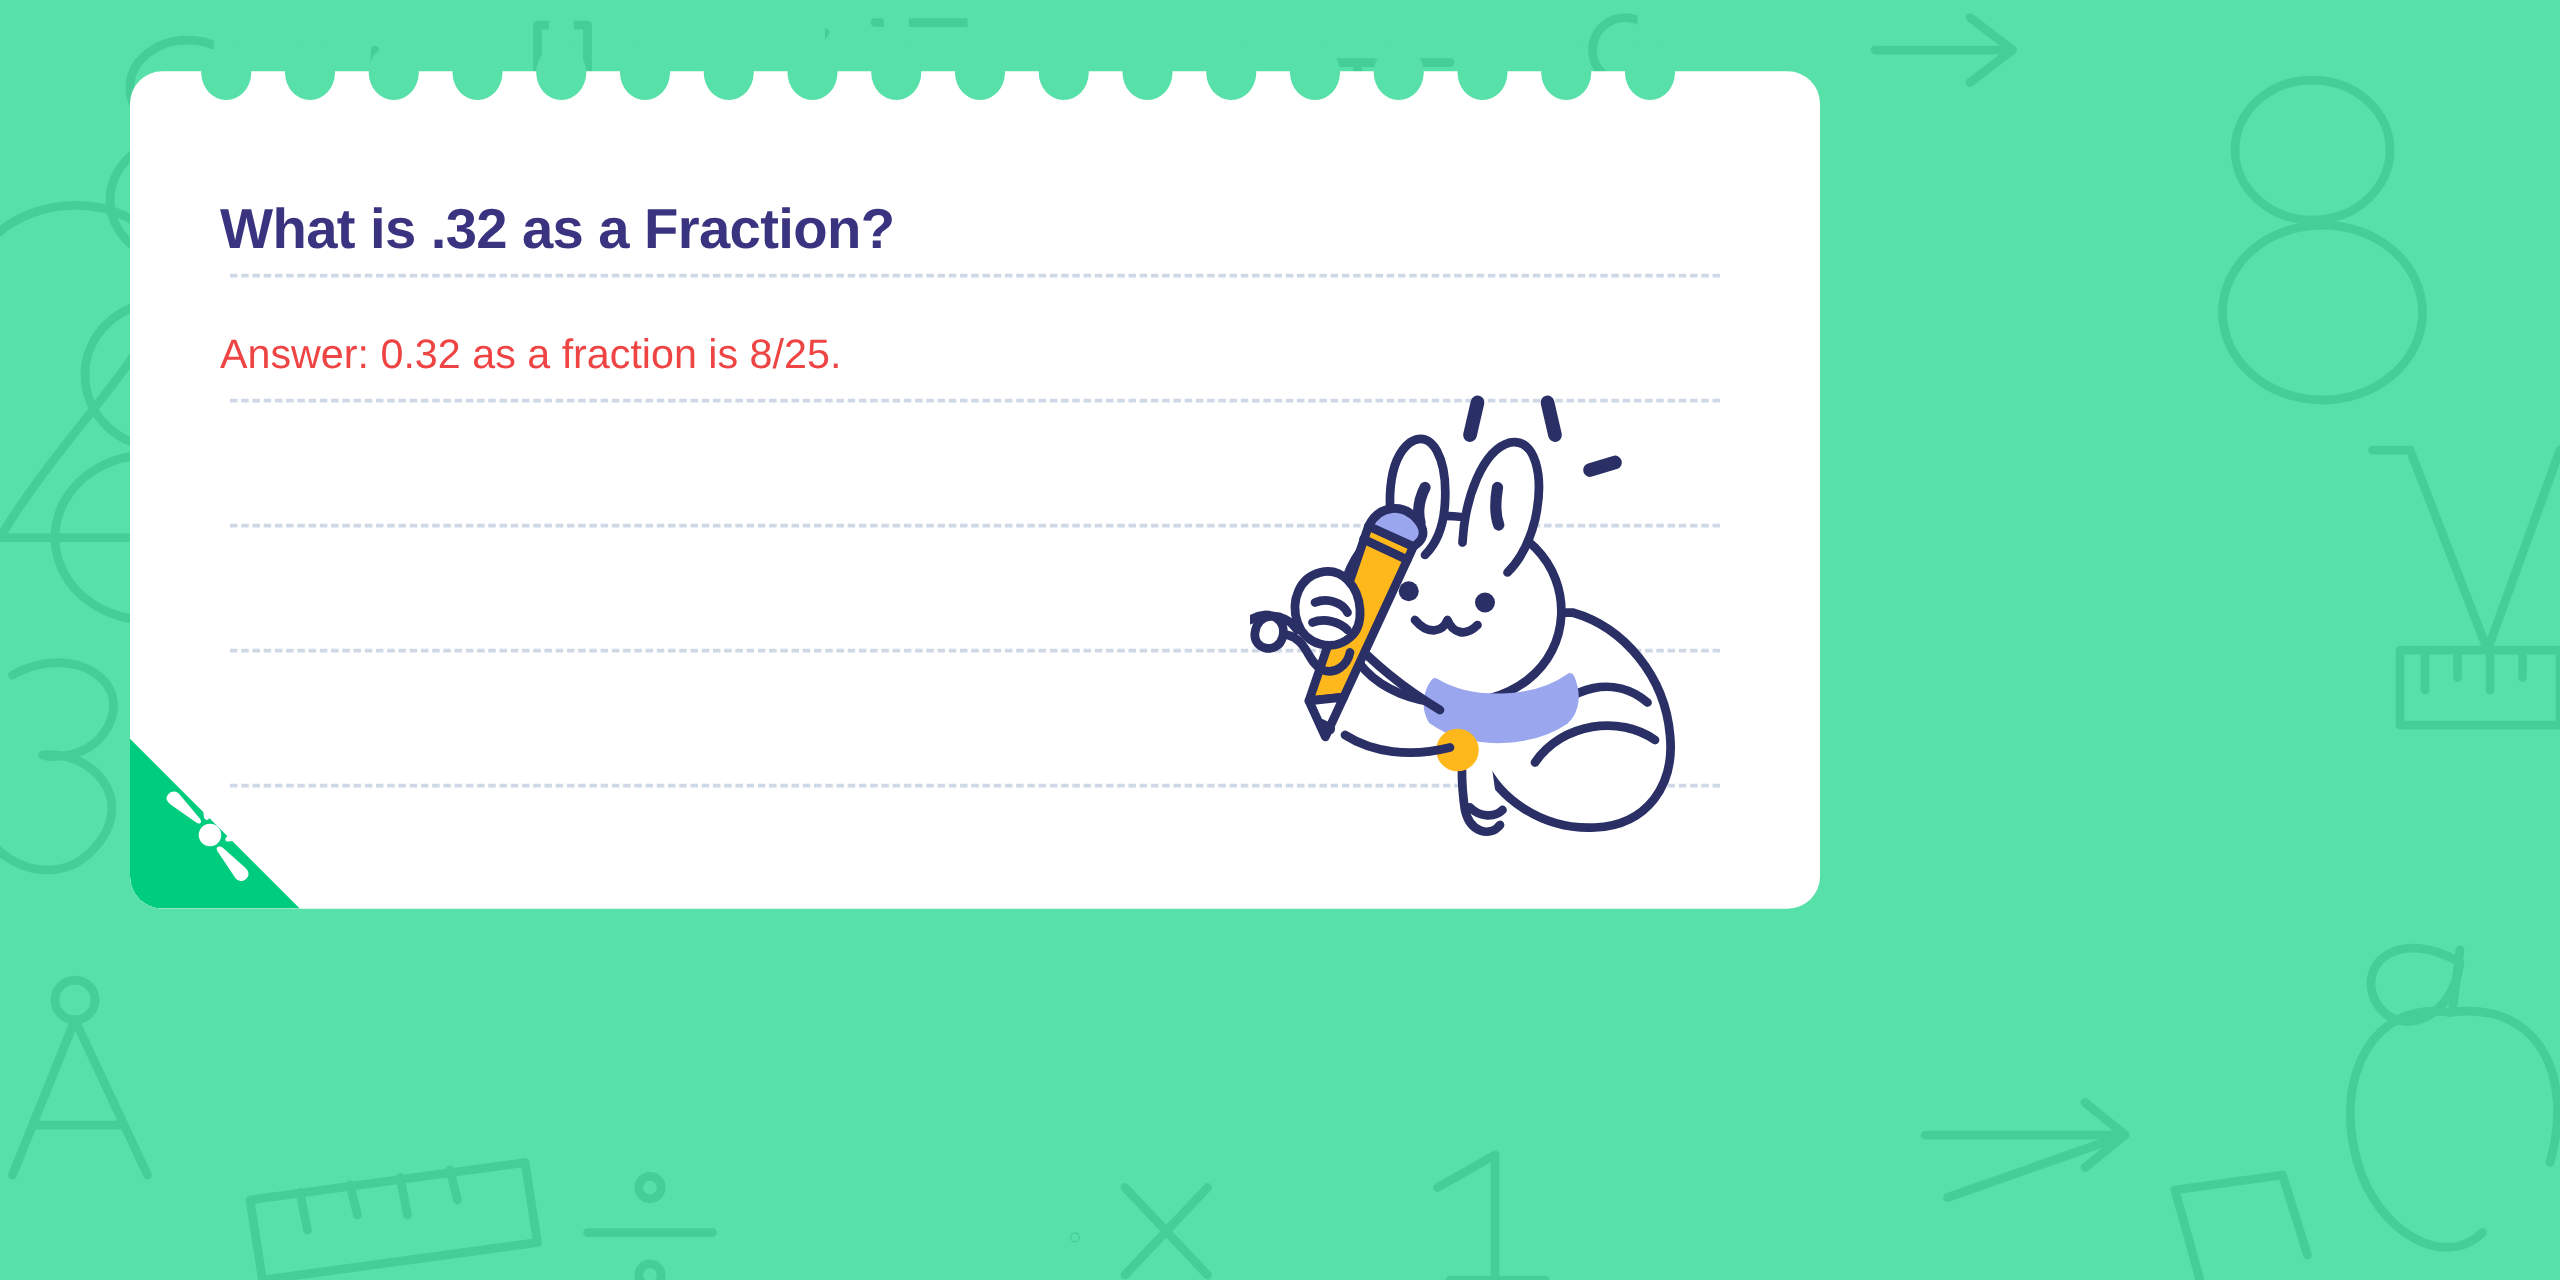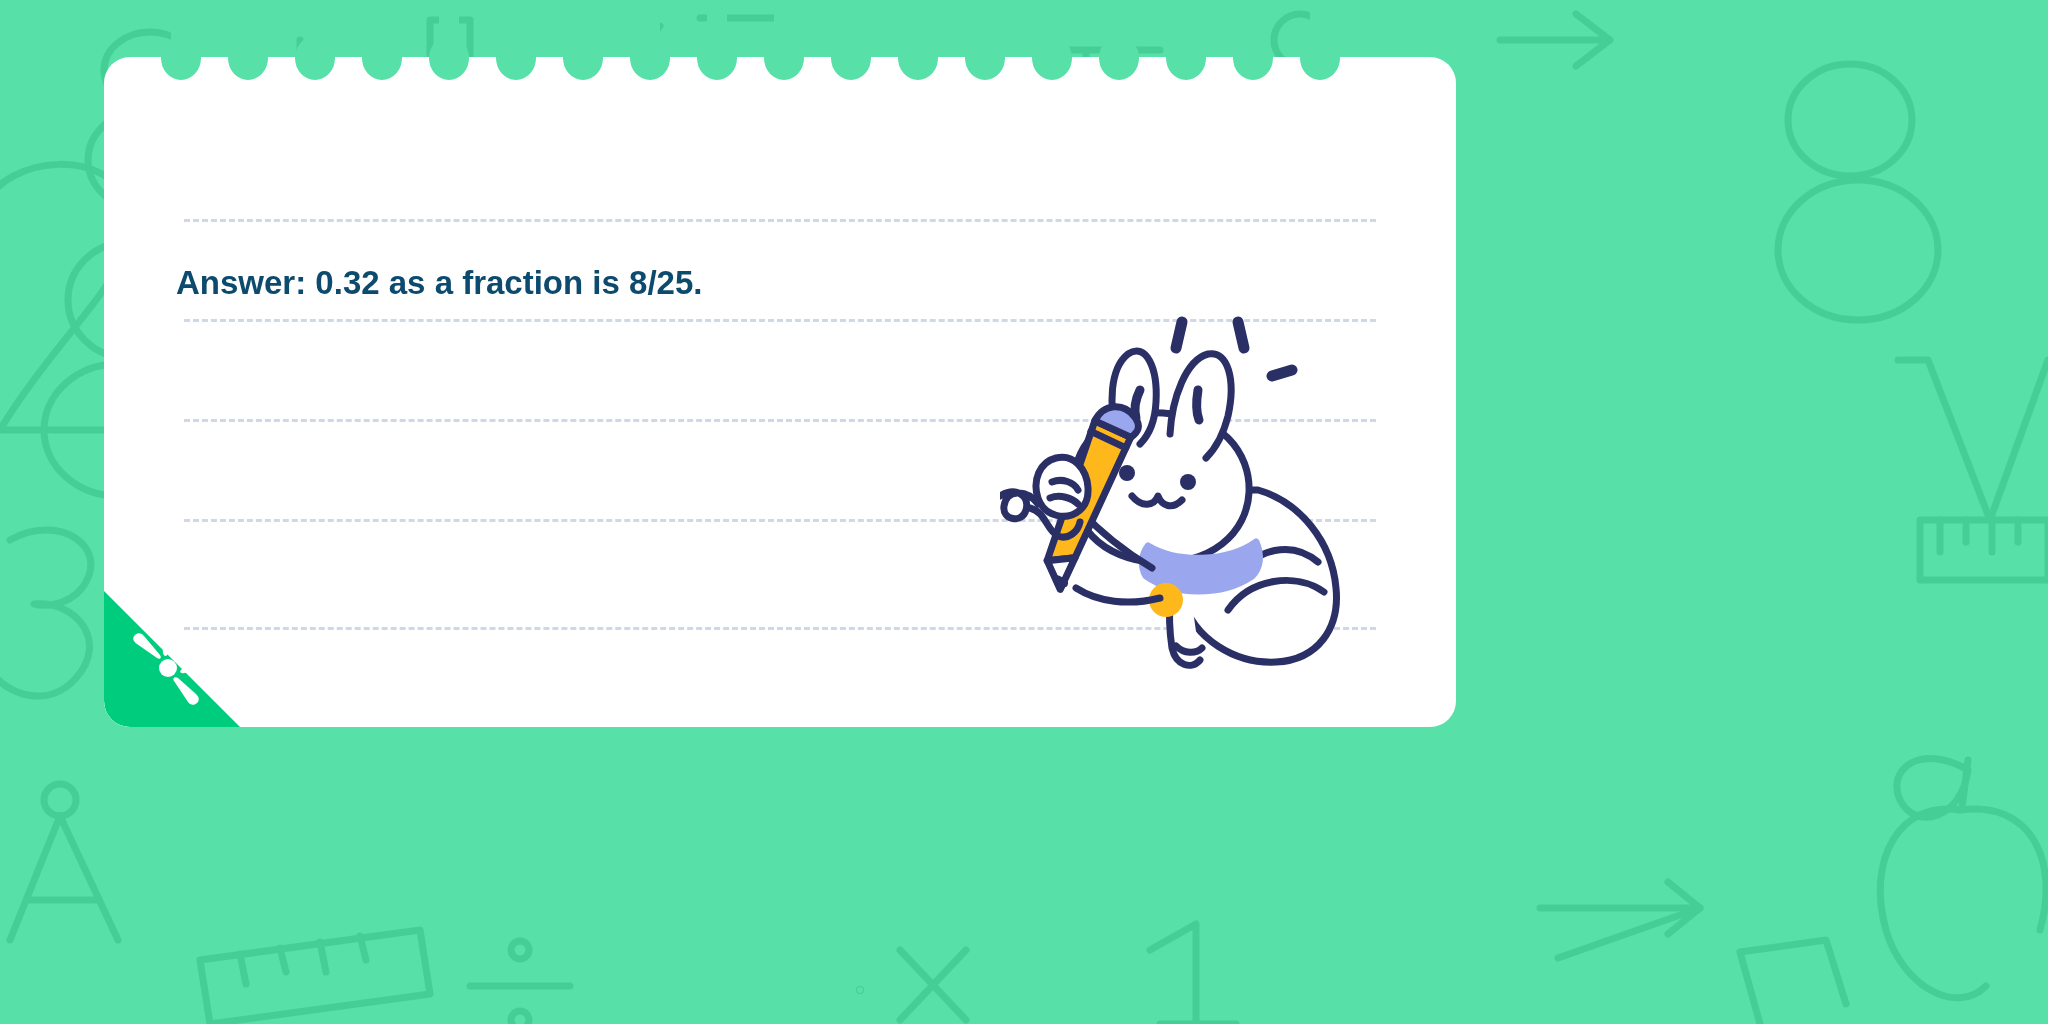--- a/index.html
+++ b/index.html
@@ -71,22 +71,22 @@
     font-weight:bold;
     color:#3a3480;
     letter-spacing:-0.5px;
     white-space:nowrap;
     z-index:6;
   }
   #card-answer{
     position:absolute;
     left:72px; top:207px;
     font-size:33px;
-    font-weight:bold;
-    color:#0c4a6e;
+    font-weight:normal;
+    color:#ef4444;
     white-space:nowrap;
     z-index:6;
   }
 
   
   #corner-badge{
     position:absolute;
     left:0px; bottom:0px;
     width:136px; height:136px;
     z-index:7;
@@ -180,20 +180,21 @@
 </svg>
 
 <div id="notebook-card">
 
   <div class="ruled-line" style="top:162px;"></div>
   <div class="ruled-line" style="top:262px;"></div>
   <div class="ruled-line" style="top:362px;"></div>
   <div class="ruled-line" style="top:462px;"></div>
   <div class="ruled-line" style="top:570px;"></div>
 
+  <h1 id="card-title">What is .32 as a Fraction?</h1>
 
   <p id="card-answer">Answer: 0.32 as a fraction is 8/25.</p>
 
   <div id="corner-badge">
     <div class="tri"></div>
     <svg viewBox="0 0 136 136" xmlns="http://www.w3.org/2000/svg">
       <g fill="#ffffff">
         <circle cx="64" cy="77" r="9"></circle>
         <path d="M 62 30 C 66 30, 68 33, 67 38 L 64 62 C 63 66, 60 66, 59 62 L 57 38 C 56 33, 58 30, 62 30 Z"></path>
         <path d="M 31 44 C 34 41, 38 42, 40 45 L 56 64 C 58 67, 56 69, 53 67 L 33 53 C 29 50, 28 47, 31 44 Z"></path>

